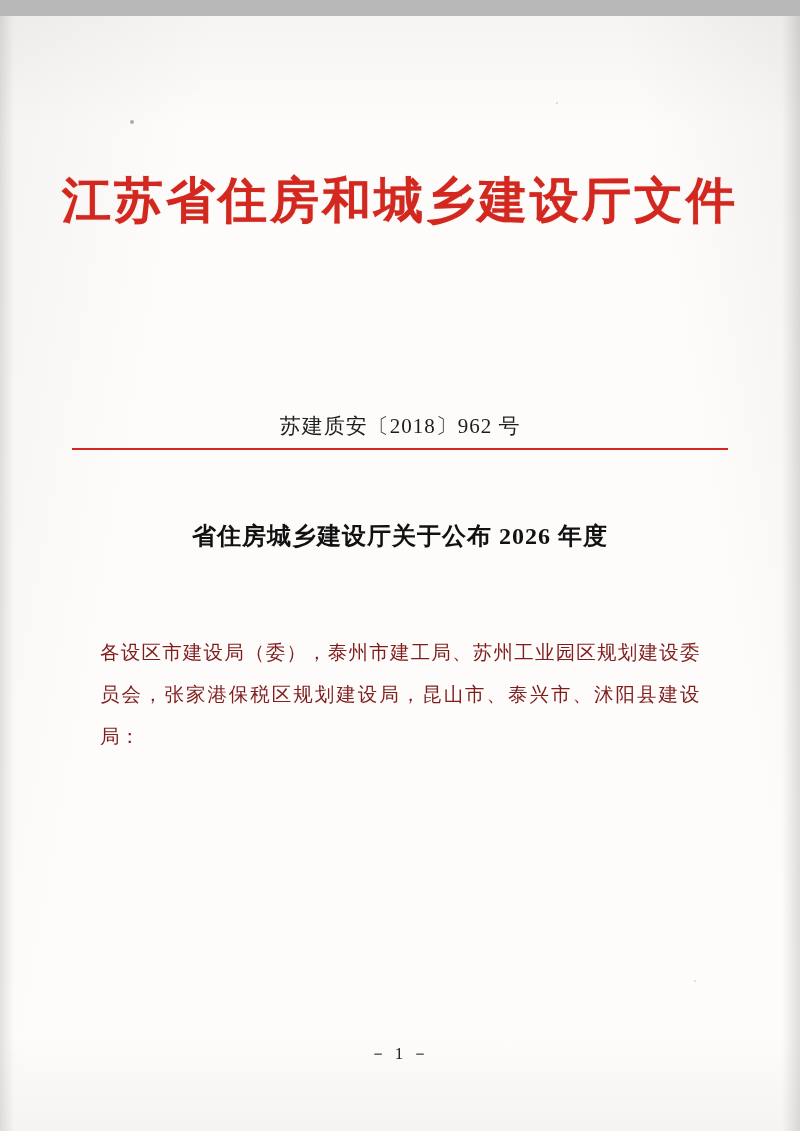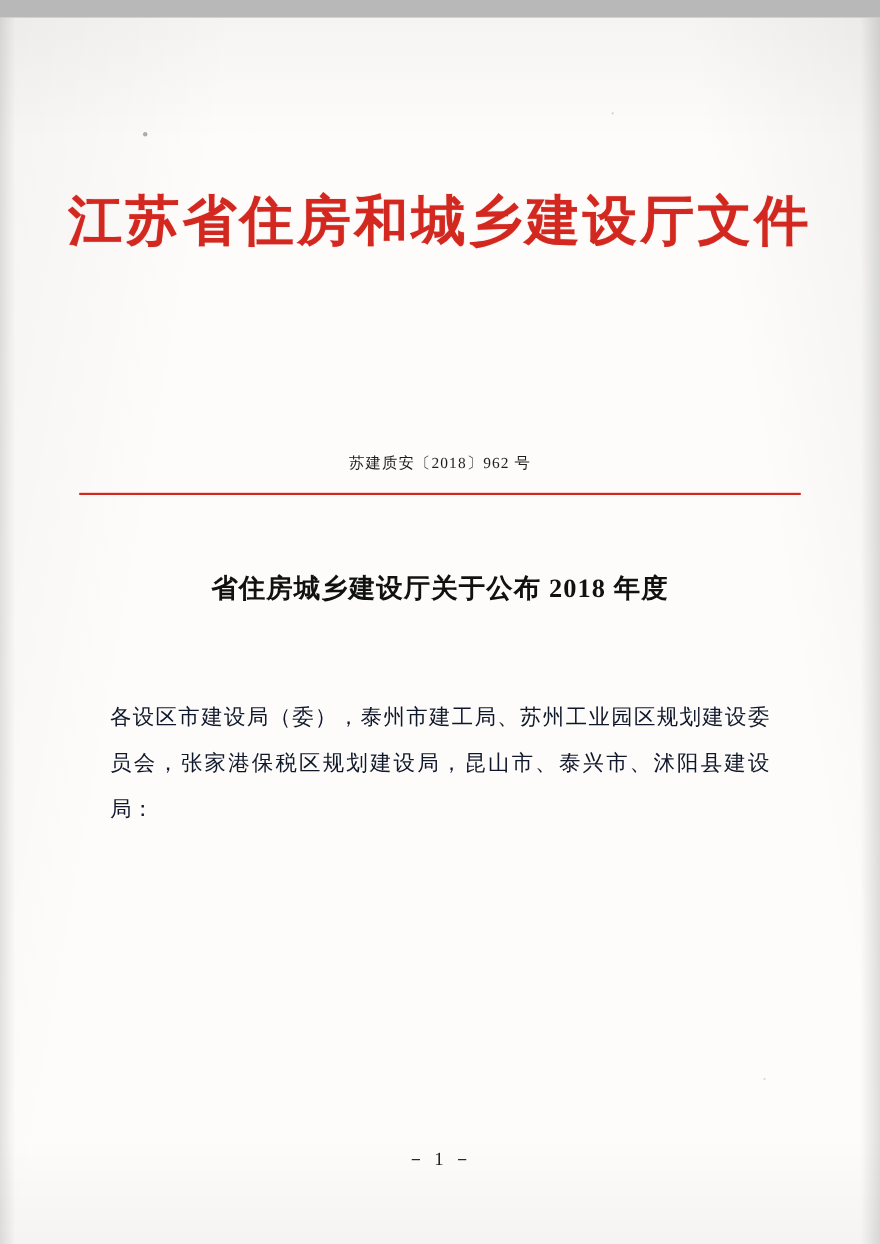--- a/index.html
+++ b/index.html
@@ -48,21 +48,21 @@
     text-shadow: 0 0 1px rgba(210,40,31,0.5);
     white-space: nowrap;
   }
 
   .doc-number {
     position: absolute;
     top: 396px;
     left: 0;
     width: 100%;
     text-align: center;
-    font-size: 14px;
+    font-size: 21px;
     color: #1d1d1d;
     letter-spacing: 1px;
   }
 
   .red-rule {
     position: absolute;
     top: 432px;
     left: 72px;
     width: 656px;
     height: 2px;
@@ -82,21 +82,21 @@
     letter-spacing: 1px;
   }
 
   .body-block {
     position: absolute;
     top: 616px;
     left: 100px;
     width: 600px;
     font-size: 19.5px;
     line-height: 42px;
-    color: #0f172a;
+    color: #7f1d1d;
     letter-spacing: 0.6px;
     text-align: justify;
   }
   .body-block p {
     margin: 0;
   }
   .indent {
     text-indent: 2em;
   }
 
@@ -137,21 +137,21 @@
   <div class="speck" style="left:556px; top:86px; width:2px; height:2px; opacity:.3;"></div>
   <div class="speck" style="left:694px; top:964px; width:2px; height:2px; opacity:.25;"></div>
 
   <div class="masthead">江苏省住房和城乡建设厅文件</div>
 
   <div class="doc-number">苏建质安〔2018〕962 号</div>
 
   <div class="red-rule"></div>
 
   <div class="title-block">
-    <div>省住房城乡建设厅关于公布 2018 年度</div>
+    <div>省住房城乡建设厅关于公布 2026 年度</div>
   </div>
 
   <div class="body-block">
     <p>各设区市建设局（委），泰州市建工局、苏州工业园区规划建设委员会，张家港保税区规划建设局，昆山市、泰兴市、沭阳县建设局：</p>
   </div>
 
   <div class="page-number">－ 1 －</div>
 
 </div>
 

